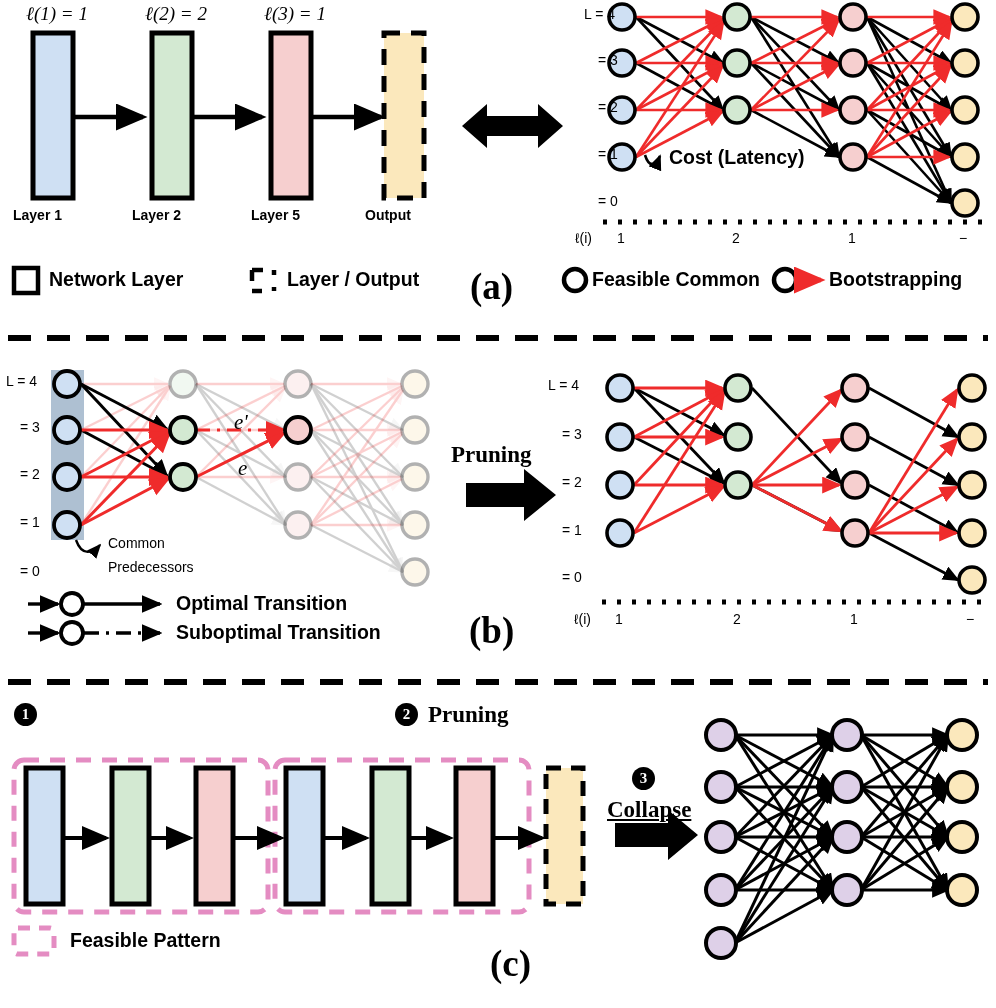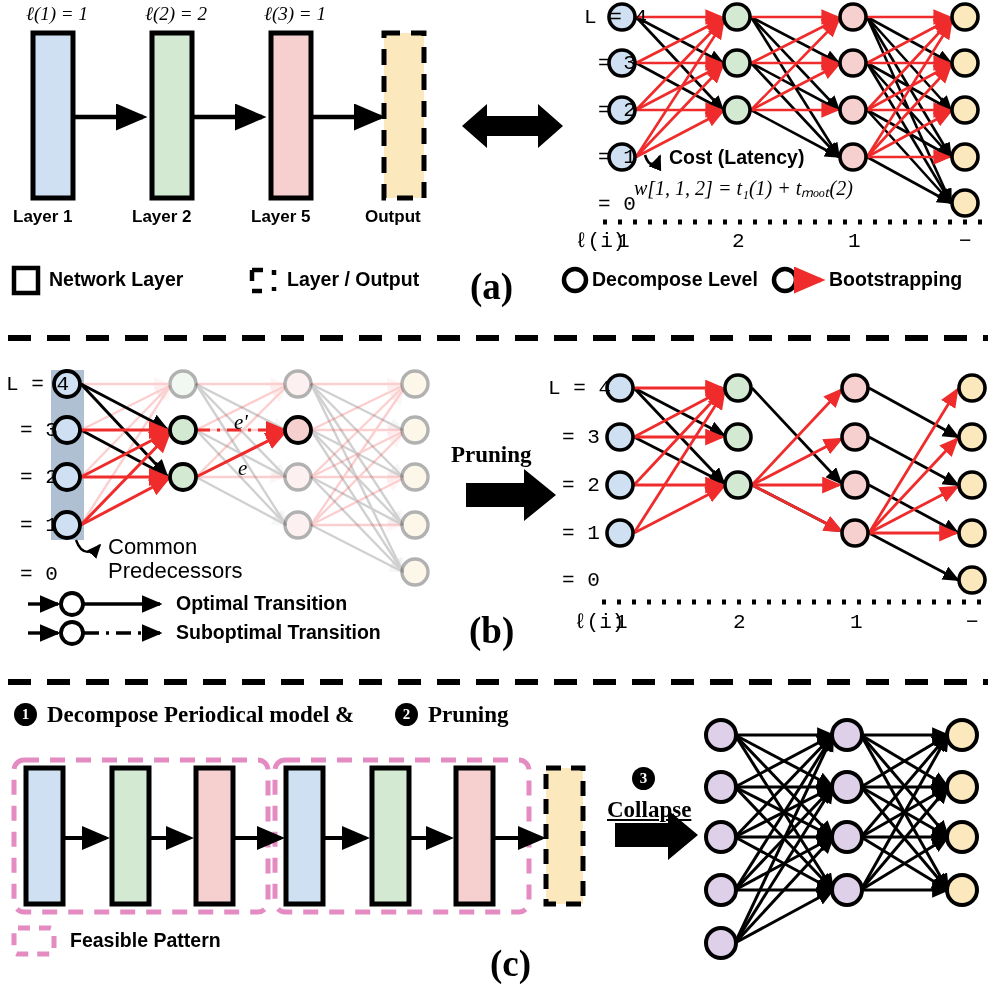--- a/index.html
+++ b/index.html
@@ -2,26 +2,26 @@
 <html><head>
 <meta charset="utf-8">
 <style>
   html,body{margin:0;padding:0;background:#fff;}
   body{width:996px;height:1008px;position:relative;
        font-family:"Liberation Sans", sans-serif;color:#000;overflow:hidden;}
   .fig{position:absolute;left:0;top:0;width:996px;height:885px;}
   svg{position:absolute;left:0;top:0;width:996px;height:1008px;overflow:visible;}
   .lbl{position:absolute;white-space:nowrap;line-height:1;}
   .cap{font-family:"Liberation Serif", serif;font-weight:bold;font-size:37px;}
-  .layertxt{font-family:"Liberation Sans", sans-serif;font-weight:bold;font-size:17px;}
+  .layertxt{font-family:"Liberation Sans", sans-serif;font-weight:bold;font-size:14px;}
   .legtxt{font-family:"Liberation Sans", sans-serif;font-weight:bold;font-size:19.5px;}
   .mathtxt{font-family:"Liberation Serif", serif;font-style:italic;font-size:19px;}
-  .axtxt{font-family:Liberation Mono, monospace;font-size:21px;}
+  .axtxt{font-family:Liberation Sans, sans-serif;font-size:14px;}
   .steptxt{font-family:"Liberation Serif", serif;font-weight:bold;font-size:23px;}
-  .smalltxt{font-family:"Liberation Sans", sans-serif;font-size:22px;}
+  .smalltxt{font-family:"Liberation Sans", sans-serif;font-size:14px;}
   .numcircle{position:absolute;width:23px;height:23px;border-radius:50%;
              background:#000;color:#fff;font-family:"Liberation Serif",serif;
              font-weight:bold;font-size:15px;display:flex;align-items:center;
              justify-content:center;line-height:1;}
 </style>
 </head>
 <body>
 
 <div class="fig">
 
@@ -439,23 +439,22 @@
 <div class="lbl axtxt" style="left:598px;top:147px;">= 1</div>
 <div class="lbl axtxt" style="left:598px;top:194px;">= 0</div>
 
 <div class="lbl axtxt" style="left:575px;top:231px;">ℓ(i)</div>
 <div class="lbl axtxt" style="left:617px;top:231px;">1</div>
 <div class="lbl axtxt" style="left:732px;top:231px;">2</div>
 <div class="lbl axtxt" style="left:848px;top:231px;">1</div>
 <div class="lbl axtxt" style="left:959px;top:231px;">−</div>
 
 <div class="lbl legtxt" style="left:669px;top:148px;">Cost (Latency)</div>
-<div class="lbl mathtxt" style="left:634px;top:178px;font-size:20px;">w[1, 1, 2] = t₁(1) + tₘₒₒₜ(2)</div>
-
-<div class="lbl legtxt" style="left:592px;top:270px;">Decompose Level</div>
+
+<div class="lbl legtxt" style="left:592px;top:270px;">Feasible Common</div>
 <div class="lbl legtxt" style="left:829px;top:270px;">Bootstrapping</div>
 
 <div class="lbl axtxt" style="left:6px;top:374px;">L = 4</div>
 <div class="lbl axtxt" style="left:20px;top:420px;">= 3</div>
 <div class="lbl axtxt" style="left:20px;top:467px;">= 2</div>
 <div class="lbl axtxt" style="left:20px;top:515px;">= 1</div>
 <div class="lbl axtxt" style="left:20px;top:564px;">= 0</div>
 
 <div class="lbl mathtxt" style="left:234px;top:412px;font-size:21px;">e'</div>
 <div class="lbl mathtxt" style="left:238px;top:458px;font-size:21px;">e</div>
@@ -476,21 +475,20 @@
 <div class="lbl axtxt" style="left:562px;top:523px;">= 1</div>
 <div class="lbl axtxt" style="left:562px;top:570px;">= 0</div>
 
 <div class="lbl axtxt" style="left:574px;top:612px;">ℓ(i)</div>
 <div class="lbl axtxt" style="left:615px;top:612px;">1</div>
 <div class="lbl axtxt" style="left:733px;top:612px;">2</div>
 <div class="lbl axtxt" style="left:850px;top:612px;">1</div>
 <div class="lbl axtxt" style="left:966px;top:612px;">−</div>
 
 <div class="numcircle" style="left:14px;top:703px;">1</div>
-<div class="lbl steptxt" style="left:47px;top:703px;">Decompose Periodical model &amp;</div>
 <div class="numcircle" style="left:395px;top:703px;">2</div>
 <div class="lbl steptxt" style="left:428px;top:703px;">Pruning</div>
 <div class="numcircle" style="left:632px;top:767px;">3</div>
 <div class="lbl steptxt" style="left:607px;top:798px;text-decoration:underline;">Collapse</div>
 
 <div class="lbl legtxt" style="left:70px;top:931px;">Feasible Pattern</div>
 
 <div class="lbl cap" style="left:490px;top:945px;">(c)</div>
 
 </div>

